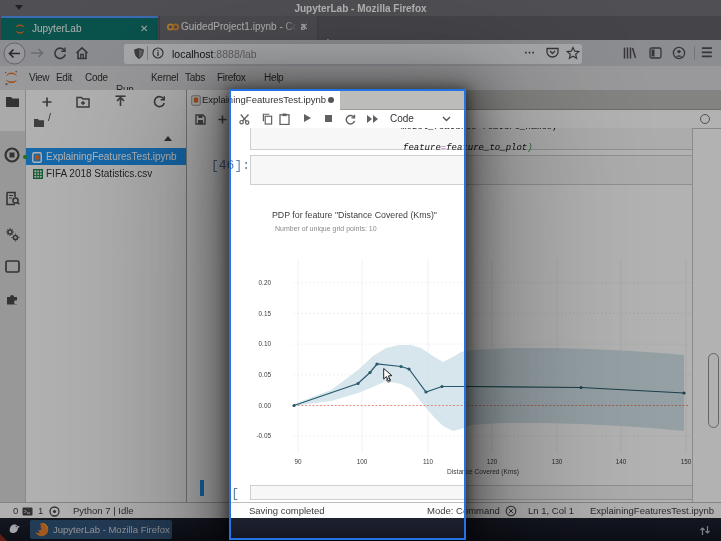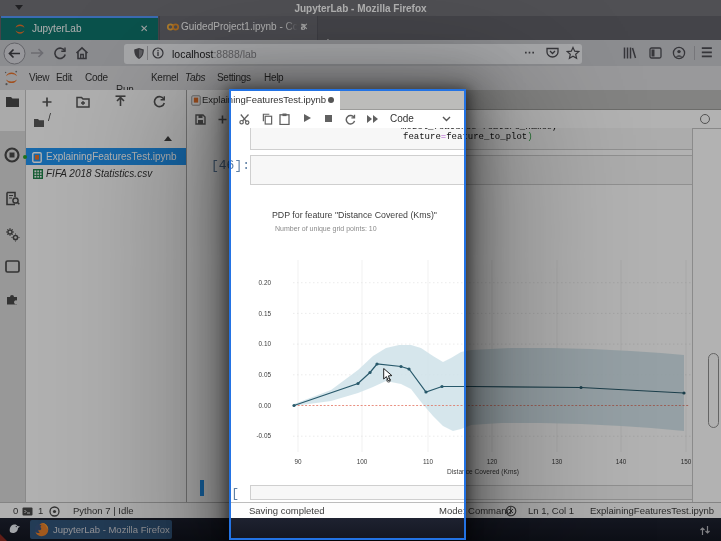--- a/index.html
+++ b/index.html
@@ -24,21 +24,21 @@
   
   #menubar{left:0;top:66px;width:721px;height:24px;background:#dcdcdf;border-bottom:1px solid #a9a9ad;}
   .mitem{top:0;height:23px;line-height:23px;font-size:10px;letter-spacing:-0.3px;color:#333;}
   #main{left:0;top:90px;width:721px;height:412px;background:#fff;}
   #sidestrip{left:0;top:0;width:26px;height:412px;background:#dadada;border-right:1px solid #c6c6c6;box-sizing:border-box;}
   #sidestrip .active{left:0;top:0;width:25px;height:41px;background:#f4f4f4;}
   #filebrowser{left:26px;top:0;width:160px;height:412px;background:#fdfdfd;}
   #fb-head{left:26px;top:39px;width:160px;height:18px;border-bottom:1px solid #d0d0d0;box-sizing:border-box;}
   #fb-name{left:6px;top:0;font-size:10.5px;font-weight:bold;color:#333;line-height:17px;}
   #row1{left:26px;top:58px;width:160px;height:17px;background:#2196f3;color:#fff;}
-  #row2{left:26px;top:75px;width:160px;height:17px;color:#333;font-style:italic;}
+  #row2{left:26px;top:75px;width:160px;height:17px;color:#333;}
   .frow{font-size:10px;line-height:17px;white-space:nowrap;}
   #nbpanel{left:186px;top:0;width:535px;height:412px;background:#fff;border-left:1px solid #a8a8a8;box-sizing:border-box;}
   #nbtabbar{left:0;top:0;width:534px;height:20px;background:#bcbcba;border-bottom:1px solid #9c9c9a;box-sizing:border-box;}
   #nbtab{left:0;top:0;width:153px;height:20px;background:#fff;}
   #nbtab .lbl{left:15px;top:0;font-size:9.5px;color:#333;line-height:19px;white-space:nowrap;}
   #nbtoolbar{left:0;top:20px;width:534px;height:18px;background:#fff;border-bottom:1px solid #c4c4c4;}
   #content{left:0;top:38px;width:505px;height:374px;background:#fff;overflow:hidden;}
   .cellbox{position:absolute;background:#f7f7f7;border:1px solid #cfcfcf;box-sizing:border-box;}
   .code{position:absolute;font-family:"Liberation Mono",monospace;font-size:9px;line-height:12px;color:#111;white-space:pre;}
   .prompt{position:absolute;font-family:"Liberation Mono",monospace;font-size:13px;color:#5f80a5;}
@@ -142,22 +142,22 @@
       <path d="M2 7.2 A6 6 0 0 1 13 7.2 A7.3 6.2 0 0 0 2 7.2" fill="#e8732c"></path>
       <circle cx="2.5" cy="15.2" r="1.1" fill="#767677"></circle>
       <circle cx="12.2" cy="2.6" r="0.9" fill="#767677"></circle>
       <circle cx="1.6" cy="3.5" r="0.7" fill="#767677"></circle>
     </svg>
     <div class="mitem abs" style="left:29px;">View</div>
     <div class="mitem abs" style="left:56px;">Edit</div>
     <div class="mitem abs" style="left:85px;">Code</div>
     <div class="mitem abs" style="left:116px;margin-top:12px;">Run</div>
     <div class="mitem abs" style="left:151px;">Kernel</div>
-    <div class="mitem abs" style="left:185px;font-style:italic;">Tabs</div>
-    <div class="mitem abs" style="left:217px;">Settings</div>
+    <div class="mitem abs" style="left:185px;">Tabs</div>
+    <div class="mitem abs" style="left:217px;">Firefox</div>
     <div class="mitem abs" style="left:264px;">Help</div>
   </div>
 
   <div id="main" class="abs">
     <div id="sidestrip" class="abs">
         <div class="active abs"></div>
       <svg class="abs" style="left:5px;top:5px;" width="15" height="13" viewBox="0 0 15 13">
         <path d="M1 2 H6 L7.5 3.5 H14 V12 H1 Z" fill="#4a4a4a"></path>
       </svg>
       <svg class="abs" style="left:4px;top:57px;" width="16" height="16" viewBox="0 0 16 16">
@@ -264,21 +264,21 @@
         <div class="abs" style="left:203px;top:0;font-size:10px;line-height:17px;color:#333;">Code</div>
         <svg class="abs" style="left:255px;top:6px;" width="9" height="6" viewBox="0 0 9 6">
           <path d="M1 1 L4.5 4.5 L8 1" fill="none" stroke="#555" stroke-width="1.4"></path>
         </svg>
         <div class="abs" style="left:464px;top:0;font-size:10px;line-height:17px;color:#555;margin-top:40px;">Python 3</div>
         <div class="abs" style="left:513px;top:3.5px;width:10px;height:10px;border-radius:6px;border:1.5px solid #767676;box-sizing:border-box;"></div>
       </div>
       <div id="content" class="abs">
         <div class="cellbox" style="left:63px;top:-11px;width:446px;height:33px;"></div>
         <div class="code" style="left:214px;top:-7px;">model_features<span class="kwv">=</span>feature_names,</div>
-        <div class="code" style="left:216px;top:3px;">feature<span class="kwv">=</span>feature_to_plot<span class="kwg">)</span></div>
+        <div class="code" style="left:216px;top:14px;font-style:italic;">feature<span class="kwv">=</span>feature_to_plot<span class="kwg">)</span></div>
         <div class="prompt" style="left:24px;top:30px;width:28px;text-align:right;">[46]:</div>
         <div class="cellbox" style="left:63px;top:27px;width:446px;height:30px;"></div>
         <svg class="abs" style="left:64px;top:62px;" width="450" height="292" viewBox="0 0 450 292">
           <g font-family="Liberation Sans, sans-serif" fill="#3c3c3c">
             <text x="21" y="28" font-size="8.8">PDP for feature "Distance Covered (Kms)"</text>
             <text x="24" y="41" font-size="7" fill="#8a8a8a">Number of unique grid points: 10</text>
             <g font-size="6.4" text-anchor="end">
               <text x="20" y="94.9">0.20</text>
                 <text x="20" y="125.6">0.15</text>
               <text x="20" y="156.3">0.10</text>
@@ -339,21 +339,21 @@
       <rect x="0.5" y="0.5" width="10" height="8" rx="1" fill="#4a4a4a"></rect>
       <path d="M2.5 3 L4 4.5 L2.5 6 M5 6 H8" stroke="#fff" stroke-width="0.9" fill="none"></path>
     </svg>
     <div style="left:38px;">1</div>
     <svg class="abs" style="left:49px;top:2.5px;" width="11" height="11" viewBox="0 0 11 11">
       <circle cx="5.5" cy="5.5" r="4.5" fill="none" stroke="#4a4a4a" stroke-width="1.3"></circle>
       <circle cx="5.5" cy="5.5" r="1.6" fill="#4a4a4a"></circle>
     </svg>
     <div style="left:73px;">Python 7 | Idle</div>
     <div style="left:249px;">Saving completed</div>
-    <div style="left:427px;margin-left:12px;">Mode: Command</div>
+    <div style="left:427px;">Mode: Command</div>
     <svg class="abs" style="left:505px;top:2px;" width="12" height="12" viewBox="0 0 12 12">
       <circle cx="6" cy="6" r="4.8" fill="none" stroke="#4a4a4a" stroke-width="1.1"></circle>
       <path d="M4 4 L8 8 M8 4 L4 8" stroke="#4a4a4a" stroke-width="1"></path>
     </svg>
     <div style="left:528px;">Ln 1, Col 1</div>
     <div style="left:590px;">ExplainingFeaturesTest.ipynb</div>
   </div>
 
   <div id="taskbar" class="abs">
     <svg class="abs" style="left:7px;top:4px;" width="15" height="15" viewBox="0 0 15 15">

